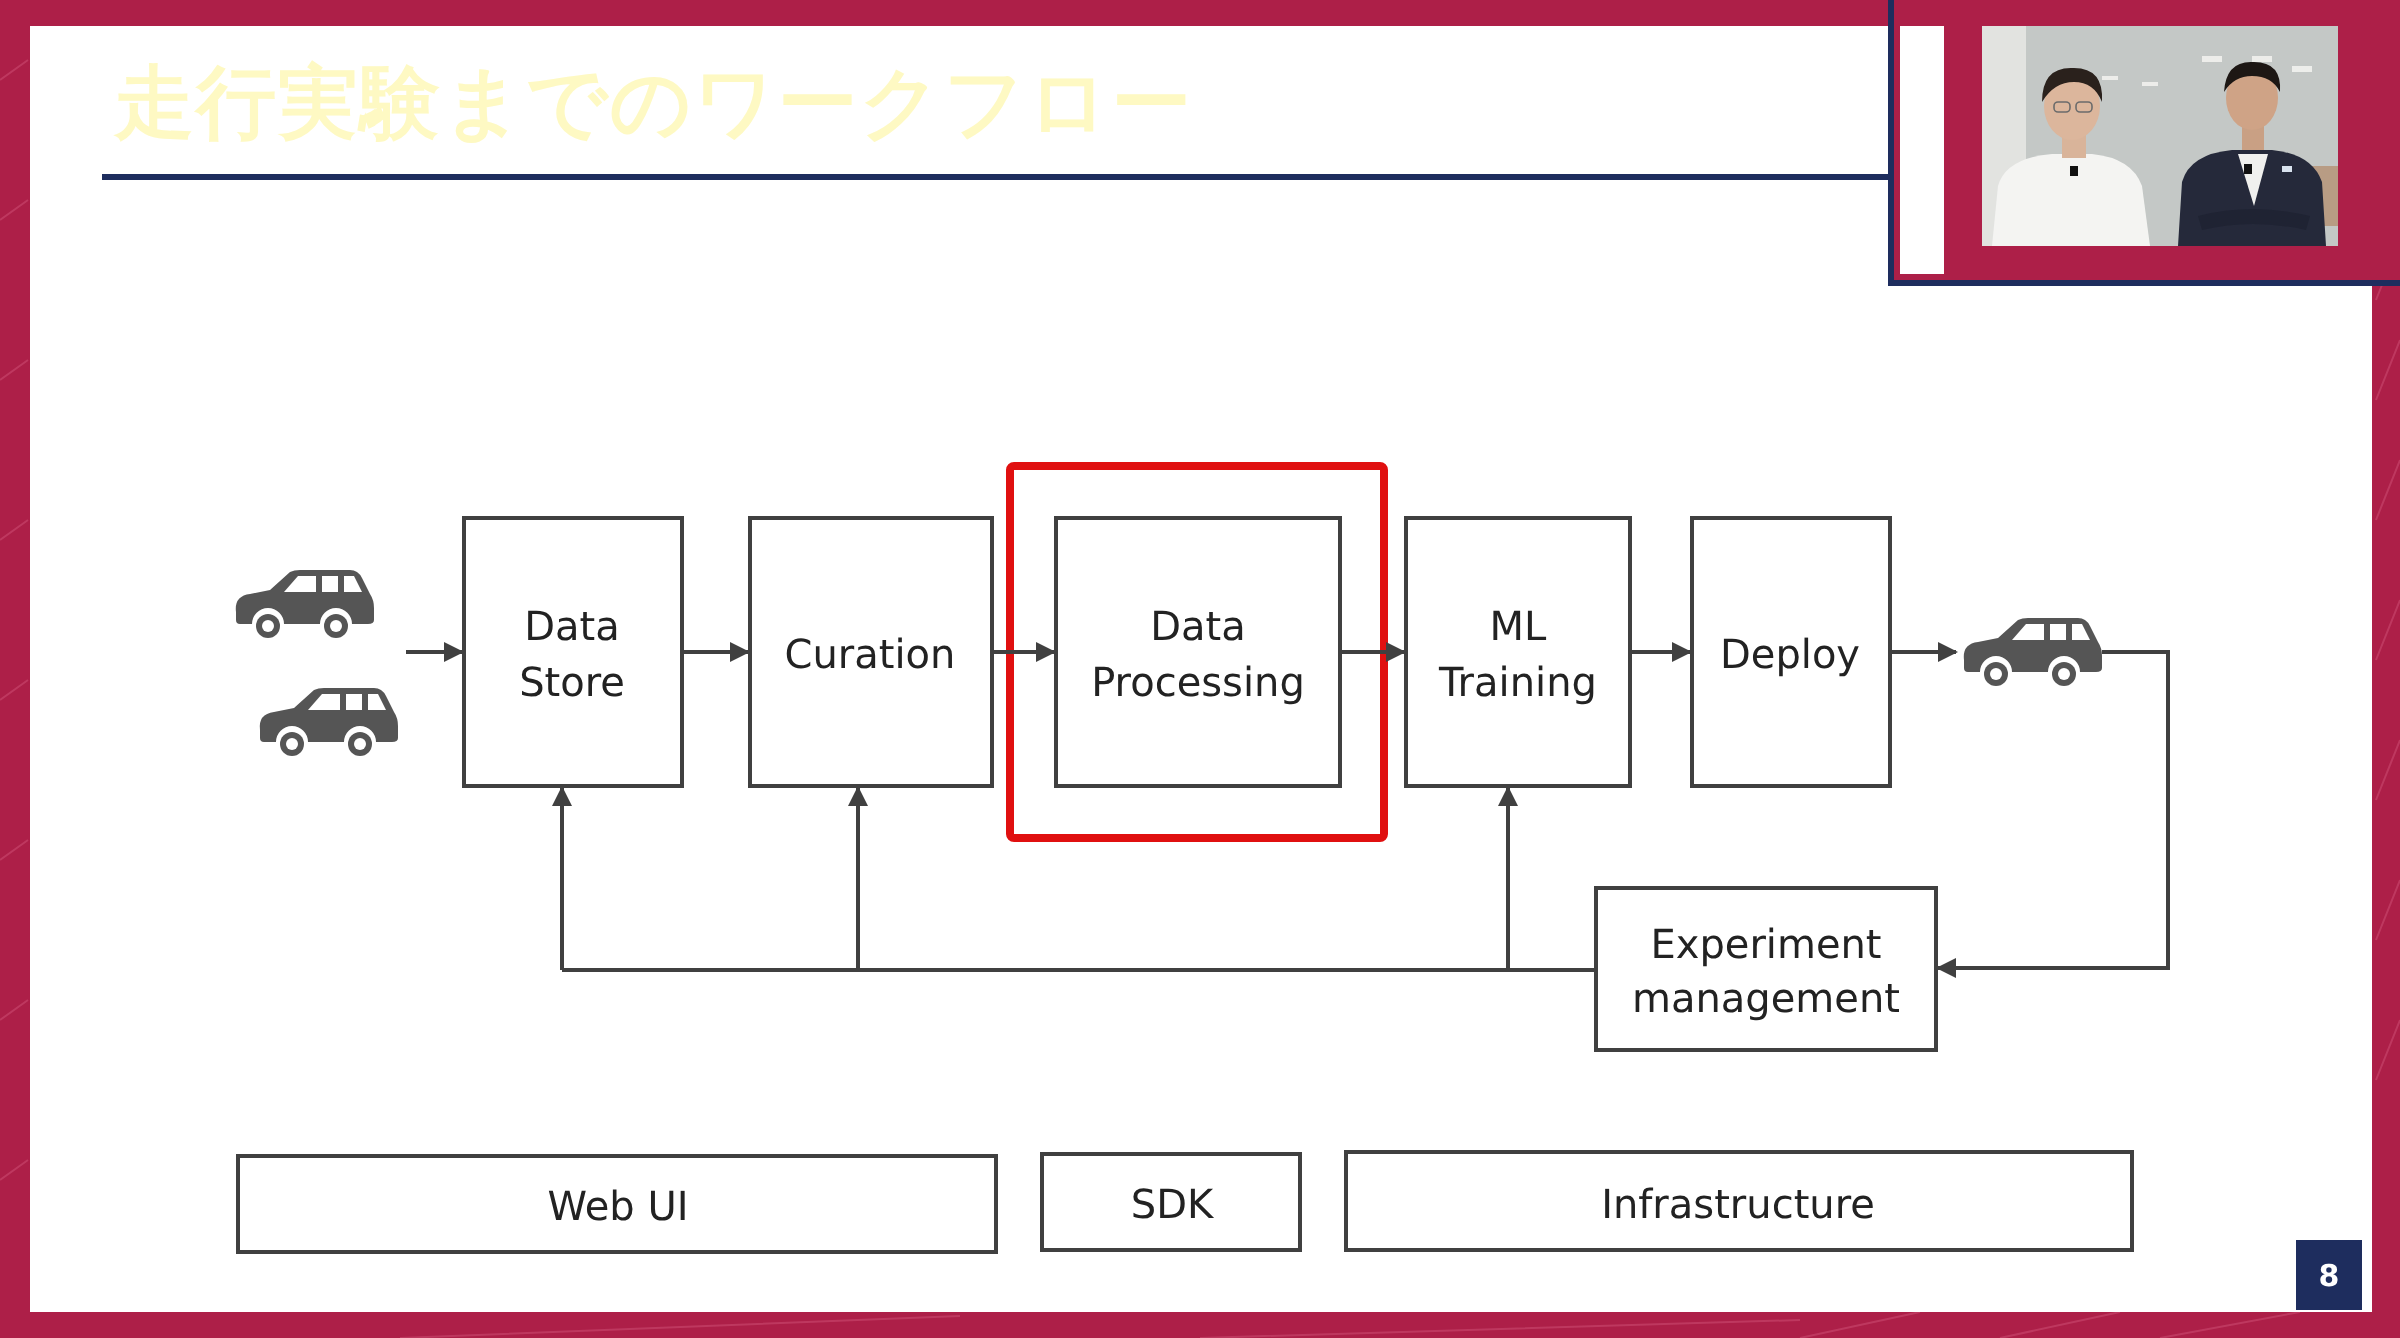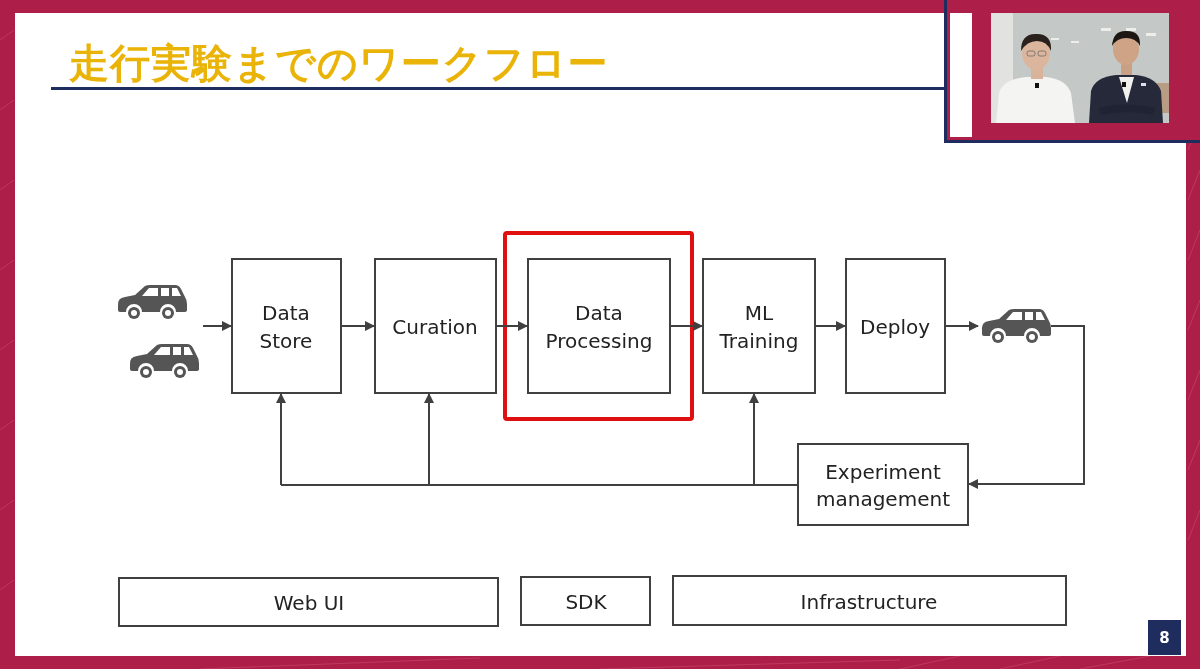--- a/index.html
+++ b/index.html
@@ -7,22 +7,22 @@
     width:1200px; height:669px; position:relative; overflow:hidden;
     background:#ad1f48;
     font-family:"DejaVu Sans", "Liberation Sans", sans-serif;
   }
   .bg-lines { position:absolute; left:0; top:0; width:1200px; height:669px; }
   .slide {
     position:absolute; left:15px; top:13px; width:1171px; height:643px;
     background:#ffffff;
   }
   .title {
-    position:absolute; left:57px; top:24px; margin:12px;
-    font-size:40px; font-weight:bold; color:#eab308; letter-spacing:1px;
+    position:absolute; left:57px; top:24px; margin:0;
+    font-size:40px; font-weight:bold; color:#fef9c3; letter-spacing:1px;
     white-space:nowrap;
   }
   .title-underline {
     position:absolute; left:51px; top:87px; width:896px; height:3px; background:#1e2d5e;
   }
   .video-frame {
     position:absolute; left:944px; top:0px; width:256px; height:140px;
     background:#ad1f48;
     border-left:3px solid #1e2d5e; border-bottom:3px solid #1e2d5e;
   }

